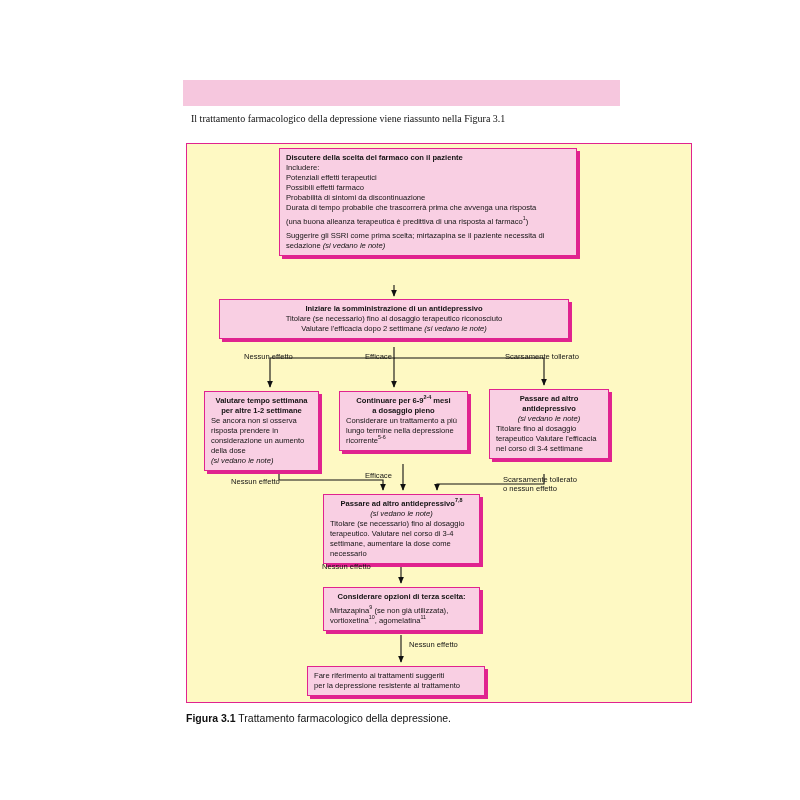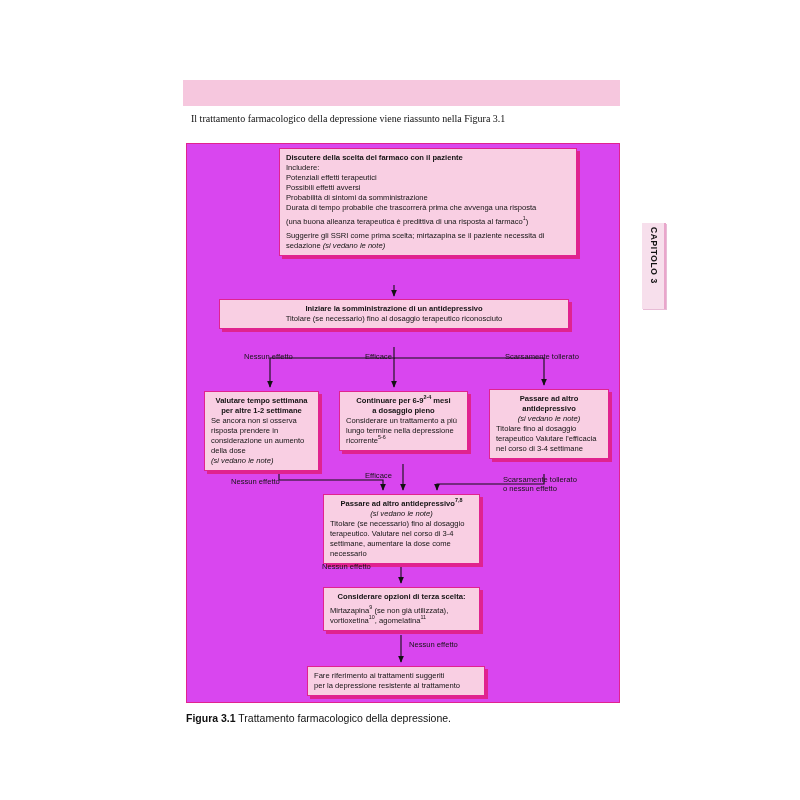--- a/index.html
+++ b/index.html
@@ -54,22 +54,22 @@
     display:block;
     transform:rotate(90deg);
     transform-origin:left top;
     position:absolute;left:17px;top:4px;
     white-space:nowrap;
     font-size:8.5px;font-weight:bold;letter-spacing:.6px;color:#111;
   }
 
   
   .chart{
-    position:absolute;left:186px;top:143px;width:434px;height:560px;
-    background:#d946ef;
+    position:absolute;left:186px;top:143px;width:506px;height:560px;
+    background:#fef9c3;
     border:1.6px solid #e0238f;
     box-sizing:border-box;
   }
   .chart-inner{position:absolute;left:0;top:0;width:100%;height:100%;}
 
   
   .node{
     position:absolute;box-sizing:border-box;
     background:#f9cfe3;
     border:1px solid #e0238f;
@@ -158,32 +158,33 @@
           <path d="M214,421 L214,439"></path>
 
           <path d="M214,491 L214,518"></path>
         </g>
       </svg>
 
       <div class="node" id="node-discuss">
         <span class="t">Discutere della scelta del farmaco con il paziente</span><br>
         <span>Includere:</span><br>
         <span>Potenziali effetti terapeutici</span><br>
-        <span>Possibili effetti avversi</span><br>
-        <span>Probabilità di sintomi da somministrazione</span><br>
+        <span>Possibili effetti farmaco</span><br>
+        <span>Probabilità di sintomi da discontinuazione</span><br>
         <span>Durata di tempo probabile che trascorrerà prima che avvenga una risposta</span>
         <span class="gap"></span>
         <span>(una buona alleanza terapeutica è predittiva di una risposta al farmaco</span><sup>1</sup><span>)</span>
         <span class="gap"></span>
         <span>Suggerire gli SSRI come prima scelta; mirtazapina se il paziente necessita di sedazione </span><em>(si vedano le note)</em>
       </div>
 
       <div class="node" id="node-start">
         <span class="t c">Iniziare la somministrazione di un antidepressivo</span>
         <span class="c">Titolare (se necessario) fino al dosaggio terapeutico riconosciuto</span>
+        <span class="c"><span>Valutare l'efficacia dopo 2 settimane </span><em>(si vedano le note)</em></span>
       </div>
 
       <div class="node" id="node-weekly">
         <span class="t c">Valutare tempo settimana</span>
         <span class="t c">per altre 1-2 settimane</span>
         <span>Se ancora non si osserva risposta prendere in considerazione un aumento della dose</span>
         <em style="display:block">(si vedano le note)</em>
       </div>
 
       <div class="node" id="node-continue">

